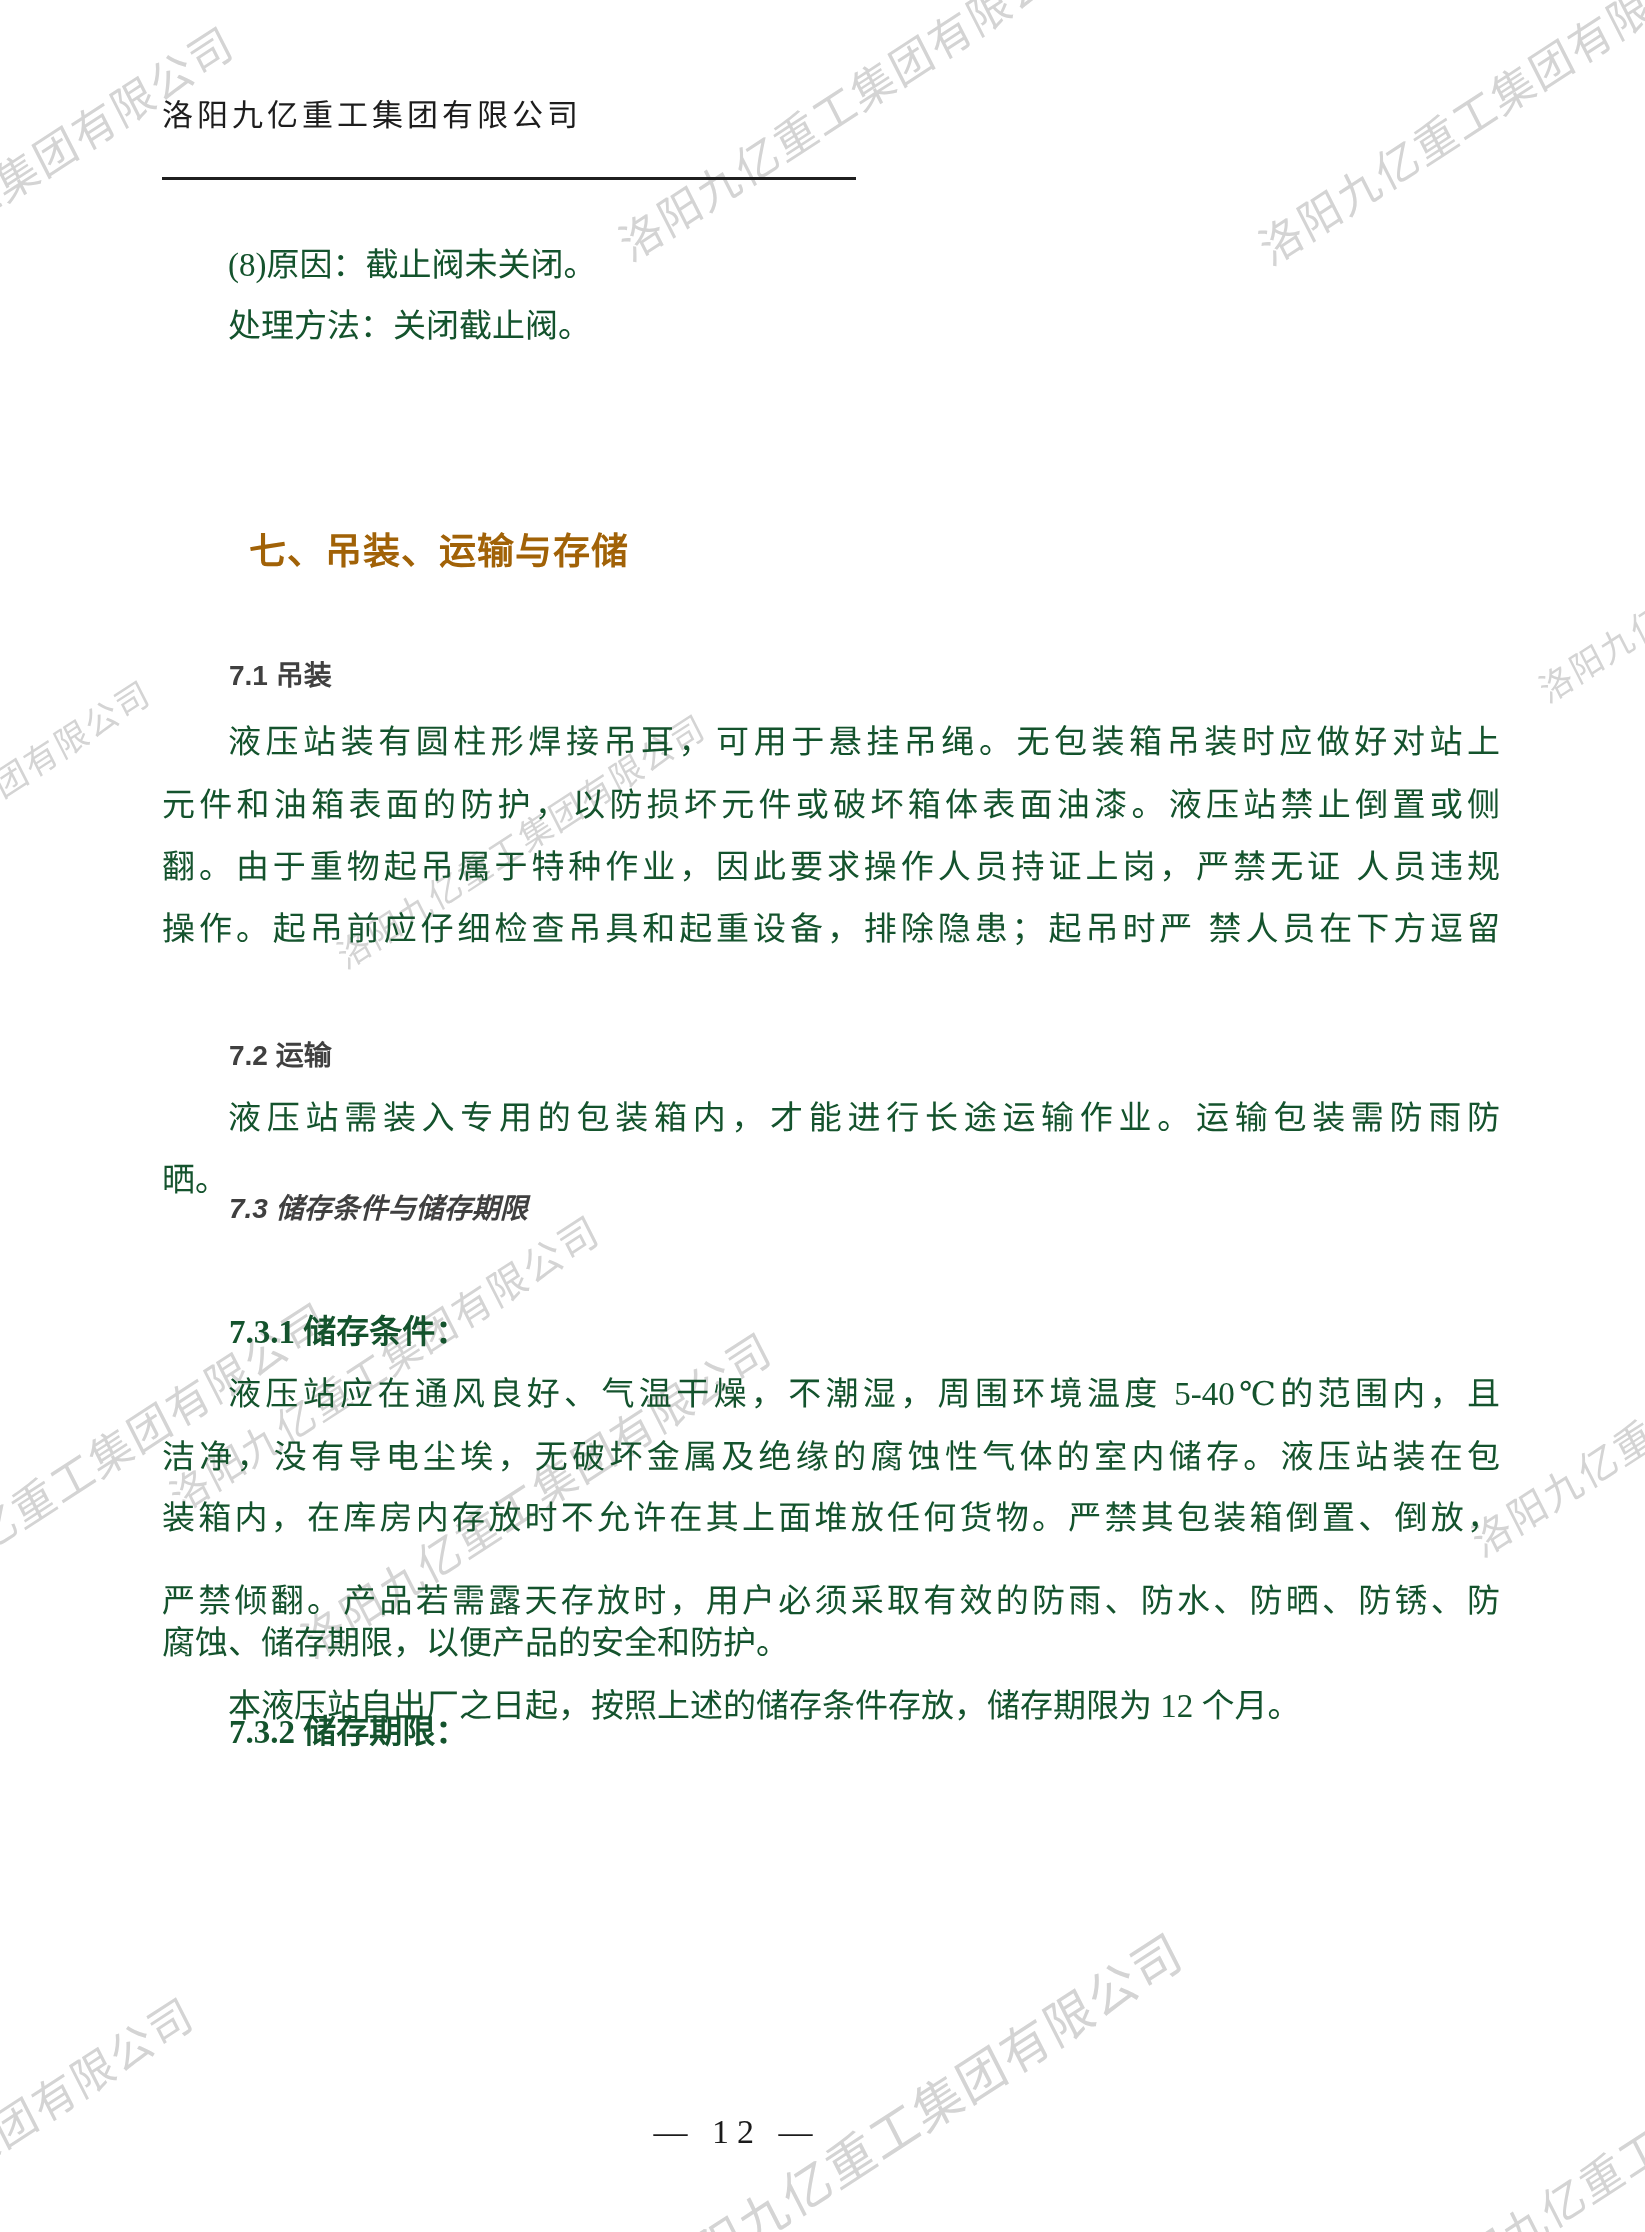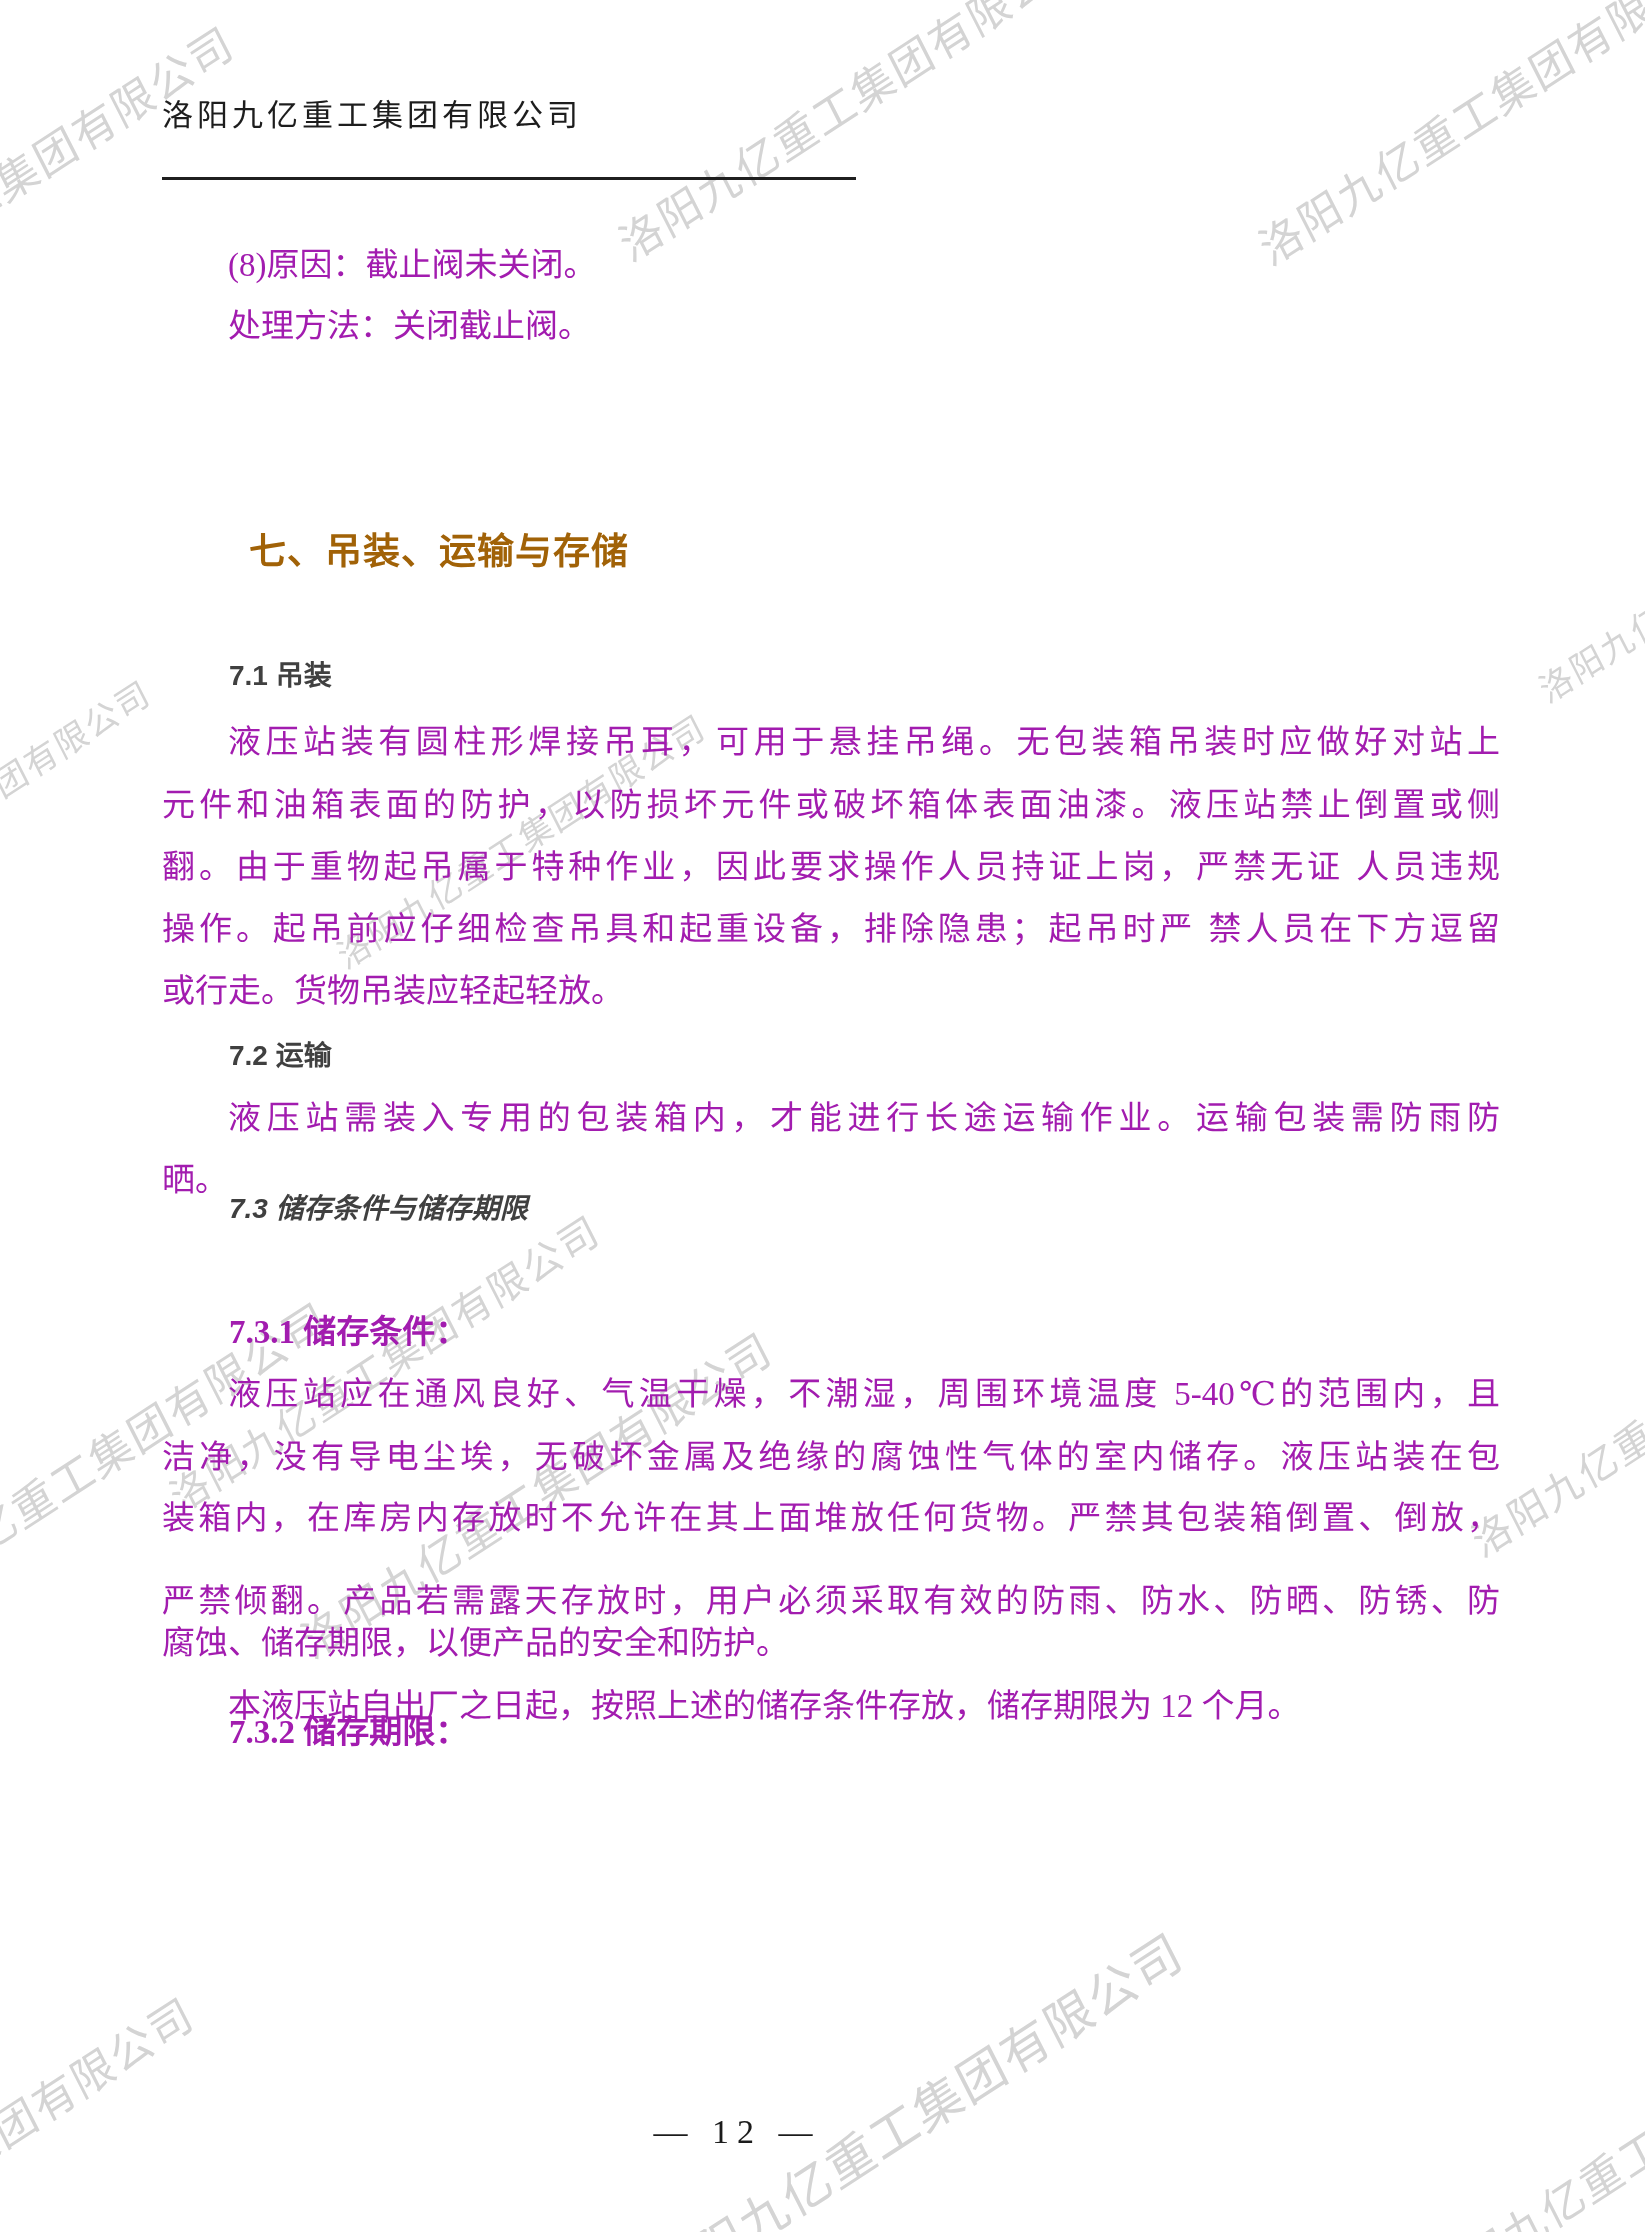--- a/index.html
+++ b/index.html
@@ -7,21 +7,21 @@
         font-family:"Liberation Serif","DejaVu Serif",serif;}
   
   .wm{position:absolute;z-index:1;white-space:nowrap;color:#d4d4d4;
       font-family:"Liberation Sans","DejaVu Sans",sans-serif;
       transform:rotate(-33deg) skewX(-6deg);transform-origin:0 0;
       letter-spacing:2px;user-select:none;pointer-events:none;}
   
   .company{position:absolute;z-index:2;left:162px;top:90px;font-size:31px;letter-spacing:4px;color:#1d1d1d;}
   .rule{position:absolute;z-index:2;left:162px;top:177px;width:694px;height:3px;background:#1f1f1f;}
   
-  .line{position:absolute;z-index:2;left:162px;color:#a21caf;font-size:33px;line-height:42px;white-space:nowrap;}
+  .line{position:absolute;z-index:2;left:162px;color:#14532d;font-size:33px;line-height:42px;white-space:nowrap;}
   .fill{width:1338px;white-space:normal;text-align:justify;text-align-last:justify;box-sizing:border-box;}
   .ind{padding-left:66px;box-sizing:border-box;}
   .h1{left:249px;font-size:37px;font-weight:bold;color:#a16207;
       font-family:"Liberation Sans","DejaVu Sans",sans-serif;letter-spacing:1px;}
   .h2{left:229px;font-size:28px;font-weight:bold;color:#404040;
       font-family:"Liberation Sans","DejaVu Sans",sans-serif;}
   .sub{left:229px;font-weight:bold;}
   
   .footer{position:absolute;z-index:2;left:0;top:2113px;width:1474px;text-align:center;
           font-size:34px;color:#1b1b1b;letter-spacing:8px;}
@@ -51,21 +51,20 @@
   <div class="line ind" style="top:244px;">(8)原因：截止阀未关闭。</div>
   <div class="line ind" style="top:305px;">处理方法：关闭截止阀。</div>
 
   <div class="line h1" style="top:531px;">七、吊装、运输与存储</div>
 
   <div class="line h2" style="top:655px;">7.1 吊装</div>
   <div class="line fill ind" style="top:721px;">液压站装有圆柱形焊接吊耳，可用于悬挂吊绳。无包装箱吊装时应做好对站上</div>
   <div class="line fill" style="top:784px;">元件和油箱表面的防护，以防损坏元件或破坏箱体表面油漆。液压站禁止倒置或侧</div>
   <div class="line fill" style="top:846px;">翻。由于重物起吊属于特种作业，因此要求操作人员持证上岗，严禁无证 人员违规</div>
   <div class="line fill" style="top:908px;">操作。起吊前应仔细检查吊具和起重设备，排除隐患；起吊时严 禁人员在下方逗留</div>
-  <div class="line" style="top:970px;">或行走。货物吊装应轻起轻放。</div>
 
   <div class="line h2" style="top:1035px;">7.2 运输</div>
   <div class="line fill ind" style="top:1097px;">液压站需装入专用的包装箱内，才能进行长途运输作业。运输包装需防雨防</div>
   <div class="line" style="top:1159px;">晒。</div>
 
   <div class="line h2" style="top:1188px;font-style:italic;">7.3 储存条件与储存期限</div>
   <div class="line sub" style="top:1311px;">7.3.1 储存条件：</div>
   <div class="line fill ind" style="top:1373px;">液压站应在通风良好、气温干燥，不潮湿，周围环境温度 5-40℃的范围内，且</div>
   <div class="line fill" style="top:1436px;">洁净，没有导电尘埃，无破坏金属及绝缘的腐蚀性气体的室内储存。液压站装在包</div>
   <div class="line fill" style="top:1497px;">装箱内，在库房内存放时不允许在其上面堆放任何货物。严禁其包装箱倒置、倒放，</div>

